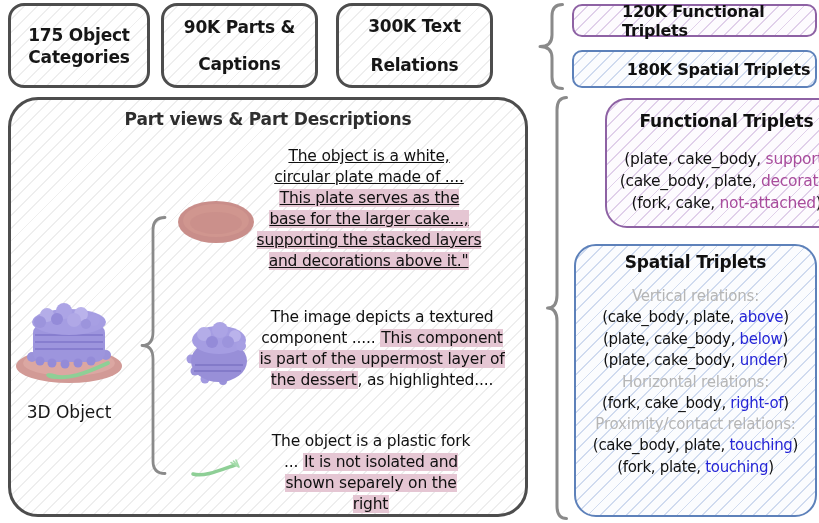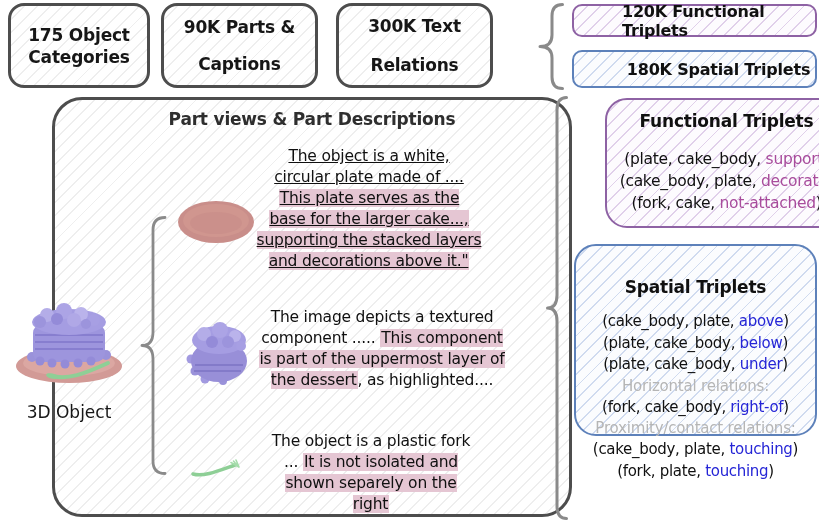--- a/index.html
+++ b/index.html
@@ -20,32 +20,32 @@
   .stat-line{font-size:17px;font-weight:600;line-height:22px;color:#161616;letter-spacing:-0.2px;}
   .stat-line.xbold{font-weight:800;}
   
   .mini-box{
     position:absolute;left:572px;width:245px;display:flex;align-items:center;justify-content:center;
     border-radius:10px;font-size:16px;font-weight:800;letter-spacing:-0.2px;color:#101010;padding-left:48px;
   }
   .mini-functional{top:4px;height:33px;border:2.5px solid #8e62a4;}
   .mini-spatial{top:50px;height:38px;border:2.5px solid #5d81ba;}
   
-  .main-box{position:absolute;left:8px;top:97px;width:520px;height:420px;border:3px solid #4d4d4d;border-radius:30px;margin-left:44px;}
+  .main-box{position:absolute;left:8px;top:97px;width:520px;height:420px;border:3px solid #4d4d4d;border-radius:30px;}
   .main-title{position:absolute;left:0;right:0;top:9px;text-align:center;font-size:17px;font-weight:700;color:#2e2e2e;letter-spacing:-0.2px;}
   .object-label{position:absolute;left:8px;top:402px;width:122px;text-align:center;font-size:17px;font-weight:500;color:#161616;}
   .desc{
     position:absolute;text-align:center;font-size:15.5px;line-height:21px;color:#101010;
     white-space:pre-line;letter-spacing:-0.2px;font-weight:500;
   }
   .hl{background:#e5c6d3;padding:0 1px;}
   
   .rel-box{position:absolute;left:574px;width:243px;text-align:center;}
   .func-box{top:98px;height:130px;border:2.5px solid #8e62a4;border-radius:22px;padding-top:10px;margin-left:31px;}
-  .spatial-box{top:244px;height:192px;border:2.5px solid #5d81ba;border-radius:22px;padding-top:30px;}
+  .spatial-box{top:244px;height:273px;border:2.5px solid #5d81ba;border-radius:22px;padding-top:5px;}
   .rel-title{font-size:17px;font-weight:800;color:#101010;letter-spacing:-0.2px;line-height:22px;}
   .triplet{font-size:15px;line-height:21.5px;color:#101010;letter-spacing:-0.3px;font-weight:500;white-space:nowrap;}
   .func-box .triplet{font-size:15.5px;line-height:22px;}
   .func-box .rel-word{color:#a84c9c;}
   .spatial-box .rel-word{color:#2525d6;}
   .group-label{font-size:15px;line-height:21px;color:#b5b5b5;font-weight:500;letter-spacing:-0.2px;}
   .func-gap{height:16px;}
   .spatial-gap{height:13px;}
   svg{position:absolute;display:block;}
 </style>
@@ -165,20 +165,21 @@
     <div class="rel-title">Functional Triplets</div>
     <div class="func-gap"></div>
     <div class="triplet"><span>(plate, cake_body, </span><span class="rel-word">support</span><span>)</span></div>
     <div class="triplet"><span>(cake_body, plate, </span><span class="rel-word">decorate</span><span>)</span></div>
     <div class="triplet"><span>(fork, cake, </span><span class="rel-word">not-attached</span><span>)</span></div>
   </div>
 
   <div class="rel-box spatial-box hatch-blue">
     <div class="rel-title">Spatial Triplets</div>
     <div class="spatial-gap"></div>
+    <div class="group-label">Vertical relations:</div>
     <div class="triplet"><span>(cake_body, plate, </span><span class="rel-word">above</span><span>)</span></div>
     <div class="triplet"><span>(plate, cake_body, </span><span class="rel-word">below</span><span>)</span></div>
     <div class="triplet"><span>(plate, cake_body, </span><span class="rel-word">under</span><span>)</span></div>
     <div class="group-label">Horizontal relations:</div>
     <div class="triplet"><span>(fork, cake_body, </span><span class="rel-word">right-of</span><span>)</span></div>
     <div class="group-label">Proximity/contact relations:</div>
     <div class="triplet"><span>(cake_body, plate, </span><span class="rel-word">touching</span><span>)</span></div>
     <div class="triplet"><span>(fork, plate, </span><span class="rel-word">touching</span><span>)</span></div>
   </div>
 

